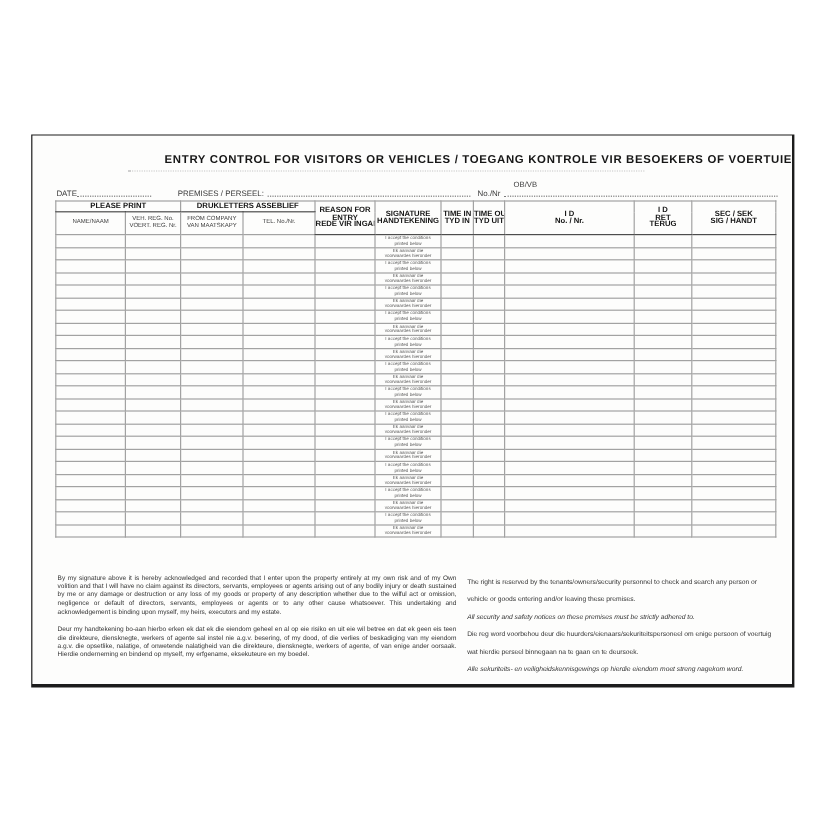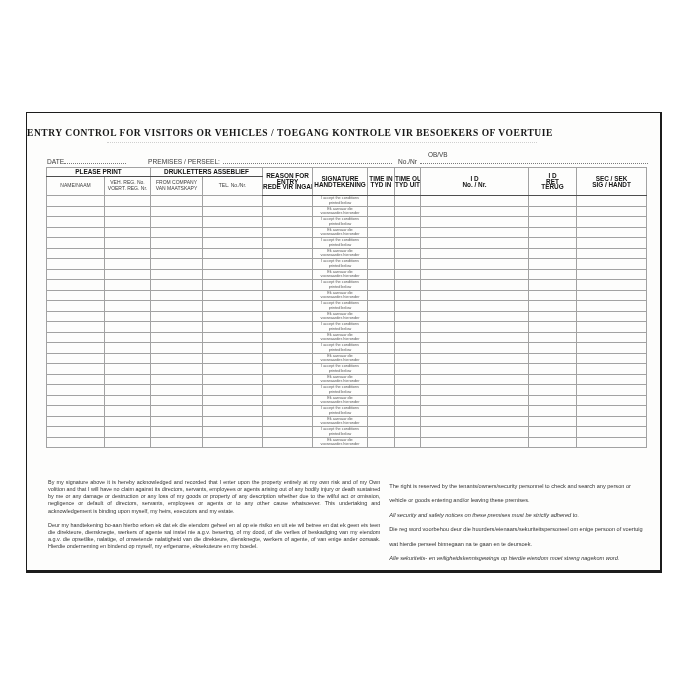--- a/index.html
+++ b/index.html
@@ -13,24 +13,23 @@
   .page{
     position:absolute;left:26px;top:112px;width:636px;height:461px;
     background:#fdfdfc;
     border:1px solid #1c1c1c;
     border-right-width:2px;
     border-bottom-width:3px;
     box-sizing:border-box;
   }
   .form-title{
     position:absolute;left:0;right:0;top:15px;
-    text-align:left;
+    text-align:right;
     font-size:9.5px;font-weight:bold;letter-spacing:0.55px;
     color:#161616;
-    font-family:Liberation Serif, serif;
   }
   .artifact-line{
     position:absolute;left:80px;top:29px;width:430px;height:0;
     border-top:1px dotted #cfcfcf;
   }
   .info-row{
     position:absolute;left:20px;right:12px;top:32px;height:20px;
     display:flex;align-items:flex-end;
     font-size:6.6px;color:#3a3a3a;
   }

